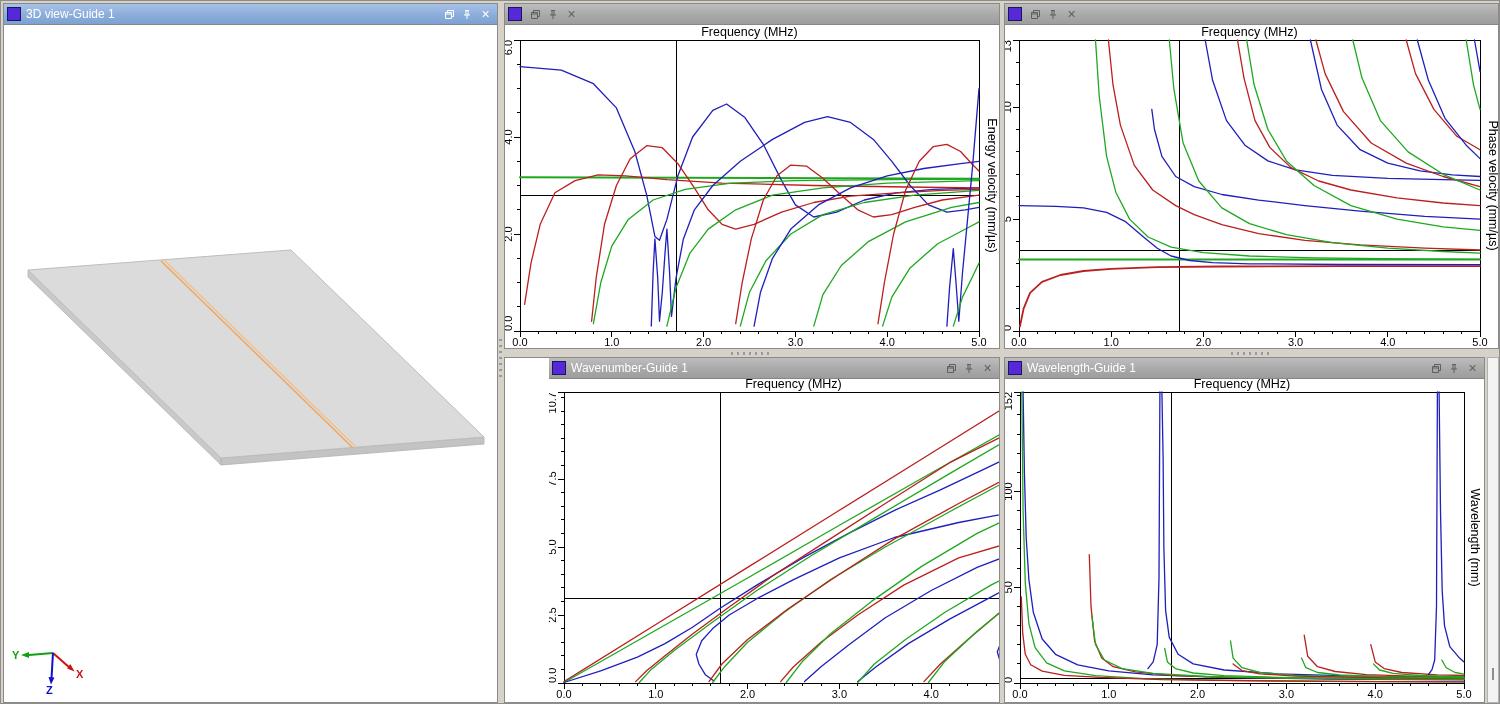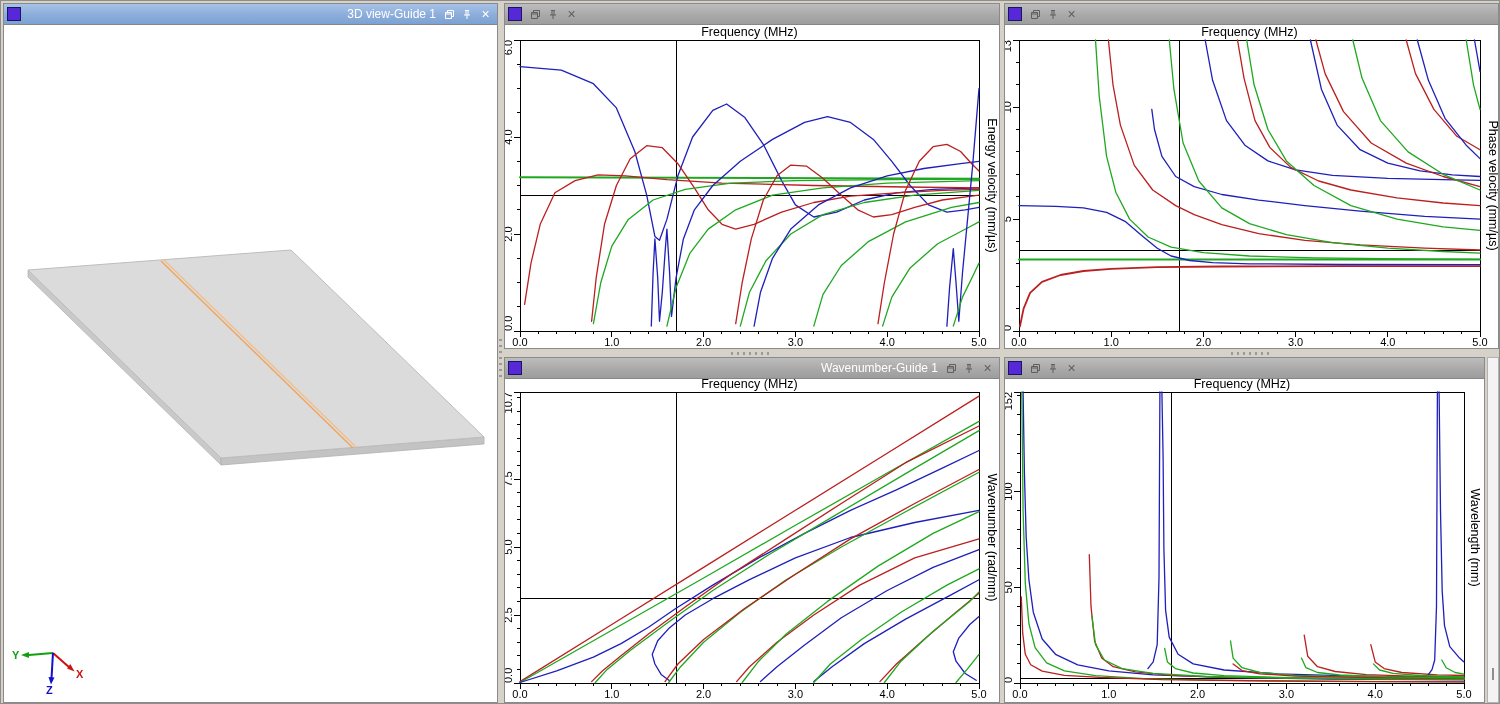--- a/index.html
+++ b/index.html
@@ -3,21 +3,21 @@
 <meta charset="utf-8">
 <style>
   html,body{margin:0;padding:0;}
   body{width:1500px;height:704px;position:relative;background:#d6d2ca;font-family:"Liberation Sans",sans-serif;overflow:hidden;}
   .window{position:absolute;left:0;top:0;width:1500px;height:704px;border:1px solid #8f8d88;box-sizing:border-box;}
   .panel{position:absolute;background:#fff;border:1px solid #8a8a8a;box-sizing:border-box;}
   .titlebar{height:21px;display:flex;align-items:center;padding:0 5px 0 3px;gap:5px;
     background:linear-gradient(#bdbdbd,#a9a9a9 55%,#9d9d9d);color:#fff;border-bottom:1px solid #868686;box-sizing:border-box;}
   .titlebar.active{background:linear-gradient(#a7c2e7,#8cadda 55%,#7ba2d4);}
   .picon{width:12px;height:12px;background:#5628d8;border:1px solid #17175c;flex:none;}
-  .ptitle{flex:1;font-size:12px;white-space:nowrap;overflow:hidden;text-align:right;}
+  .ptitle{flex:1;font-size:12px;white-space:nowrap;overflow:hidden;}
   .tbtns{display:flex;align-items:center;gap:6px;}
   .tbtn{width:13px;height:13px;color:#fff;cursor:default;}
   .titlebar:not(.active) .tbtn{color:#5f5f5f;}
   .xbtn{font-size:14px;line-height:12px;text-align:center;}
   .pbody{position:relative;width:100%;height:calc(100% - 21px);background:#fff;overflow:hidden;}
   svg{font-family:"Liberation Sans",sans-serif;display:block;}
   .vsplit{position:absolute;left:497px;top:2px;width:6px;height:700px;}
   .vgrip{position:absolute;left:1px;top:336px;width:3px;height:38px;
     background:repeating-linear-gradient(180deg,#9a9a9a 0 2px,rgba(0,0,0,0) 2px 6px);}
   .hsplit{position:absolute;left:503px;top:348px;width:995px;height:8px;}
@@ -242,21 +242,21 @@
           <polyline points="310.9,15.0 320.1,48.6 338.5,86.6 366.2,118.0 401.2,138.1 438.1,151.5 475.0,161.6" fill="none" stroke="#bb1f1f" stroke-width="1.3" stroke-linejoin="round" stroke-linecap="round"></polyline>
           <polyline points="347.8,15.0 357.0,53.1 375.4,95.6 403.1,126.9 438.1,149.3 475.0,165.0" fill="none" stroke="#1fa81f" stroke-width="1.3" stroke-linejoin="round" stroke-linecap="round"></polyline>
           <polyline points="401.2,15.0 410.5,48.6 428.9,84.4 451.9,111.3 475.0,124.7" fill="none" stroke="#bb1f1f" stroke-width="1.3" stroke-linejoin="round" stroke-linecap="round"></polyline>
           <polyline points="412.3,15.0 423.4,55.3 440.0,93.3 461.2,120.2 475.0,133.6" fill="none" stroke="#1f1fbb" stroke-width="1.3" stroke-linejoin="round" stroke-linecap="round"></polyline>
           <polyline points="461.2,15.0 468.5,59.8 475.0,84.4" fill="none" stroke="#1fa81f" stroke-width="1.3" stroke-linejoin="round" stroke-linecap="round"></polyline>
           <polyline points="469.5,15.0 475.0,46.3" fill="none" stroke="#1f1fbb" stroke-width="1.3" stroke-linejoin="round" stroke-linecap="round"></polyline>
         </svg>
     </div>
   </div>
 
-  <div class="panel" style="left:503px;top:356px;width:496px;height:346px;">
+  <div class="panel" style="left:503px;top:356px;width:496px;height:346px;padding-left:44px;">
     <div class="titlebar">
       <span class="picon"></span>
       <span class="ptitle">Wavenumber-Guide 1</span>
       <span class="tbtns">
         <svg class="tbtn" viewBox="0 0 13 13">
             <path d="M4.5 4.5 v6 h6 v-6 z M4.5 6 h6 M6.5 4.5 V2.5 h6 v6 h-2" fill="none" stroke="currentColor"></path>
           </svg>
         <svg class="tbtn" viewBox="0 0 13 13">
             <path d="M5 2.5 h4 M6 2.5 v4.5 M8 2.5 v4.5 M4 7 h6 M7 7 v4" fill="none" stroke="currentColor"></path>
           </svg>
@@ -347,20 +347,21 @@
           <polyline points="379.4,303.5 396.0,282.2 428.1,252.3 464.8,222.4 474.0,212.9" fill="none" stroke="#1fa81f" stroke-width="1.3" stroke-linejoin="round" stroke-linecap="round"></polyline>
           <polyline points="471.2,301.3 460.2,294.5 451.0,282.2 448.3,272.7 453.8,259.1 464.8,245.5 474.0,237.4" fill="none" stroke="#1f1fbb" stroke-width="1.3" stroke-linejoin="round" stroke-linecap="round"></polyline>
           <polyline points="451.0,303.5 462.1,290.4 474.0,275.4" fill="none" stroke="#1fa81f" stroke-width="1.3" stroke-linejoin="round" stroke-linecap="round"></polyline>
         </svg>
     </div>
   </div>
 
   <div class="panel" style="left:1003px;top:356px;width:481px;height:346px;">
     <div class="titlebar">
       <span class="picon"></span>
+      <span class="ptitle">Wavelength-Guide 1</span>
       <span class="tbtns">
         <svg class="tbtn" viewBox="0 0 13 13">
             <path d="M4.5 4.5 v6 h6 v-6 z M4.5 6 h6 M6.5 4.5 V2.5 h6 v6 h-2" fill="none" stroke="currentColor"></path>
           </svg>
         <svg class="tbtn" viewBox="0 0 13 13">
             <path d="M5 2.5 h4 M6 2.5 v4.5 M8 2.5 v4.5 M4 7 h6 M7 7 v4" fill="none" stroke="currentColor"></path>
           </svg>
         <span class="tbtn xbtn">×</span>
       </span>
     </div>

